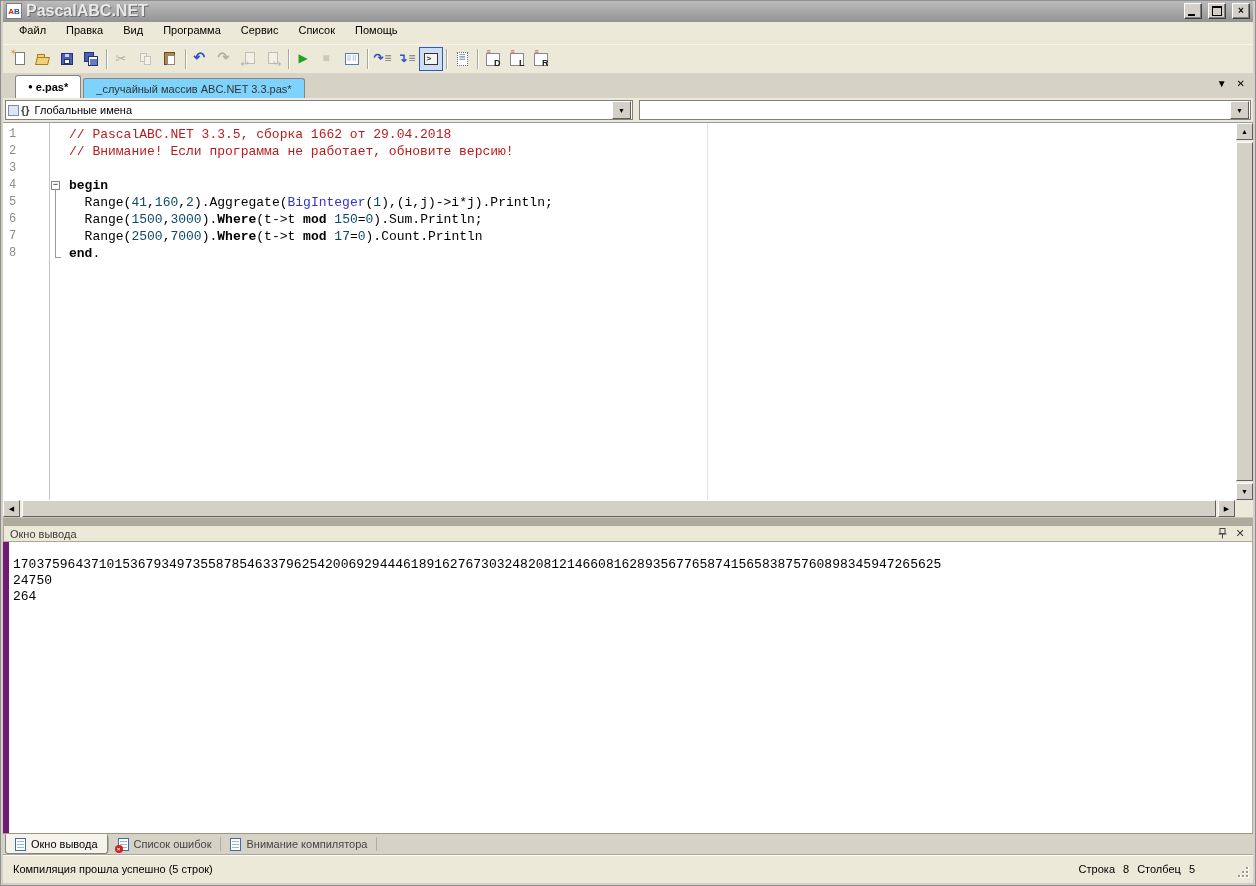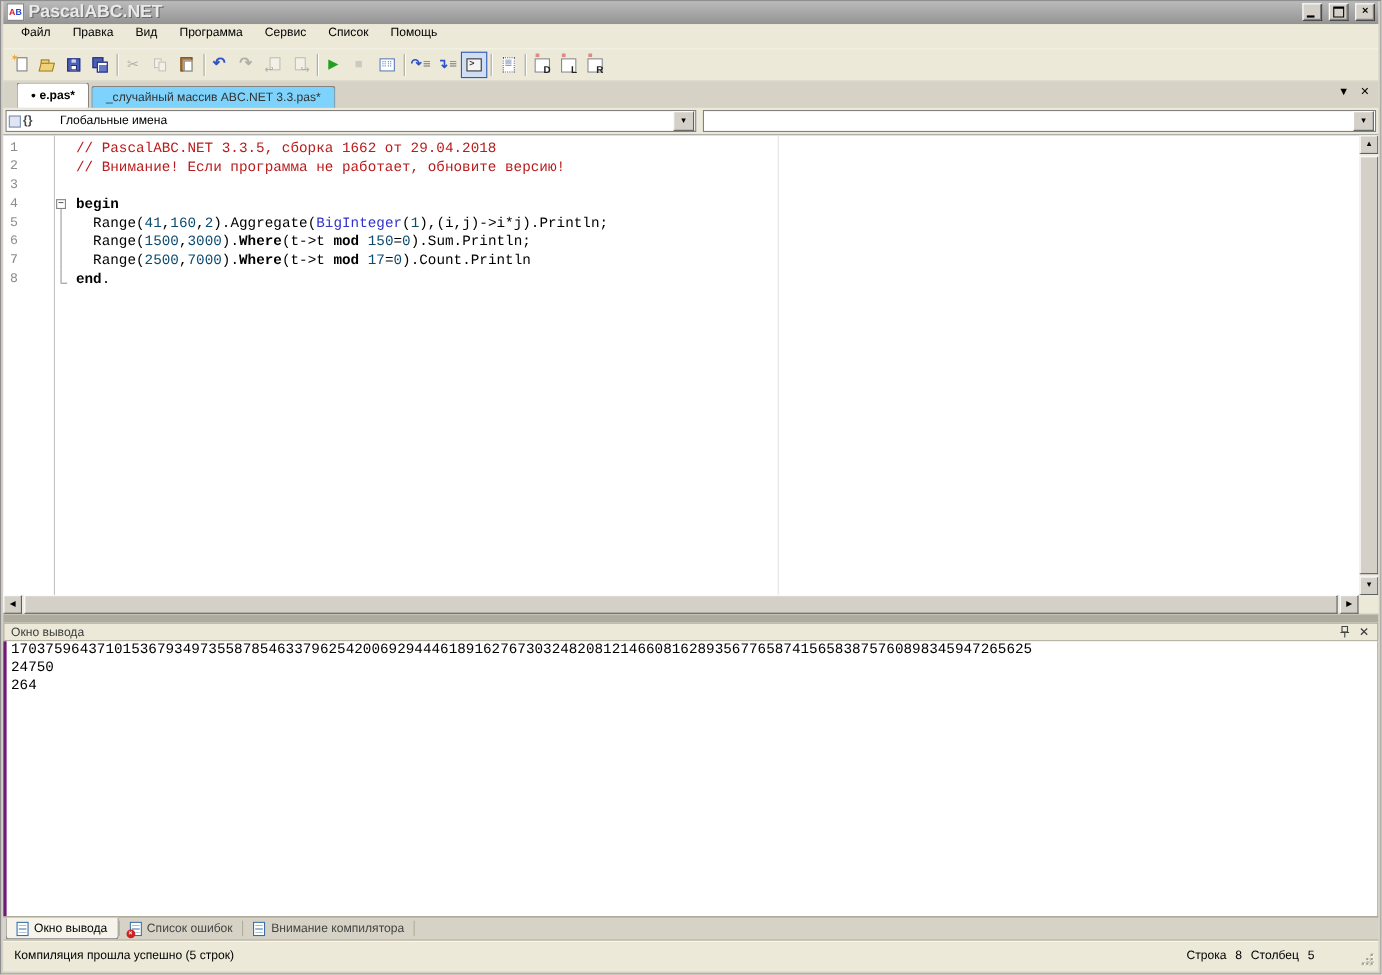--- a/index.html
+++ b/index.html
@@ -81,21 +81,21 @@
   .doc-tab.active{height:22px;background:#fff;font-weight:bold;color:#000;}
   .mod-dot{font-size:8px;line-height:8px;}
   .tabstrip-btns{position:absolute;right:8px;top:4px;display:flex;gap:10px;align-items:center;}
   .ts-btn{font-size:10px;color:#000;line-height:12px;}
 
   
   .comborow{height:22px;flex:none;display:flex;align-items:center;gap:6px;background:#ece9d8;padding:1px 2px;}
   .combo{height:20px;box-sizing:border-box;background:#fff;border:1px solid #808080;display:flex;align-items:center;}
   .combo-left{width:628px;flex:none;}
   .combo-right{flex:1;}
-  .combo .val{flex:1;padding-left:3px;white-space:nowrap;overflow:hidden;margin-left:20px;}
+  .combo .val{flex:1;padding-left:3px;white-space:nowrap;overflow:hidden;}
   .scope-ic{width:9px;height:9px;background:#dfe6f2;border:1px solid #7a8db0;margin-left:2px;flex:none;}
   .braces{color:#444;font-weight:bold;margin:0 2px 0 2px;flex:none;}
   .drop-btn{width:17px;height:16px;margin-right:1px;flex:none;background:#d4d0c8;border:1px solid;
             border-color:#fff #5f5f5f #5f5f5f #fff;display:flex;align-items:center;justify-content:center;}
   .drop-btn span{font-size:7px;line-height:7px;}
 
   
   .editor{flex:1;position:relative;background:#fff;border-top:1px solid #9a9a9a;overflow:hidden;}
   .gutter-sep{position:absolute;left:46px;top:0;bottom:0;width:1px;background:#c4c4c4;}
   .rmargin{position:absolute;left:704px;top:0;bottom:0;width:1px;background:#e4e4e4;}
@@ -132,22 +132,22 @@
   .hcorner{width:18px;flex:none;background:#ece9d8;}
 
   
   .splitter{height:7px;flex:none;background:#aeab9f;border-top:1px solid #c8c5b8;}
 
   
   .out-header{height:17px;flex:none;background:#ece9d8;border:1px solid #aca899;box-sizing:border-box;
               display:flex;align-items:center;padding:0 4px 0 6px;color:#3c3c3c;}
   .out-header .t{flex:1;}
   .oh-btn{width:16px;height:14px;display:flex;align-items:center;justify-content:center;margin-left:2px;}
-  .out-body{height:250px;flex:none;background:#fff;border-left:3px solid #701a75;border-right:1px solid #aca899;
-            overflow:hidden;padding:0 4px;box-sizing:border-box;}
+  .out-body{height:291px;flex:none;background:#fff;border-left:6px solid #701a75;border-right:1px solid #aca899;
+            overflow:hidden;padding:15px 4px;box-sizing:border-box;}
   .out-line{font:13px/16px "Liberation Mono",monospace;white-space:pre;}
 
   
   .btabs{height:20px;flex:none;background:#d6d3c6;border-top:1px solid #9a9787;display:flex;align-items:stretch;padding-left:2px;}
   .btab{display:flex;align-items:center;gap:5px;padding:0 9px;color:#444;}
   .btab.active{background:#f6f4ea;border:1px solid #848484;border-top:1px solid #f6f4ea;border-radius:0 0 3px 3px;color:#000;}
   .btab-sep{width:1px;background:#b0ad9e;margin:3px 0;flex:none;}
   .doc-ico{width:11px;height:13px;flex:none;background:#fff;border:1px solid #3a6ea5;box-sizing:border-box;position:relative;}
   .doc-ico::before{content:"";position:absolute;left:1px;top:2px;right:1px;height:7px;
                    background:repeating-linear-gradient(#9cb6d4 0 1px,#fff 1px 3px);}

